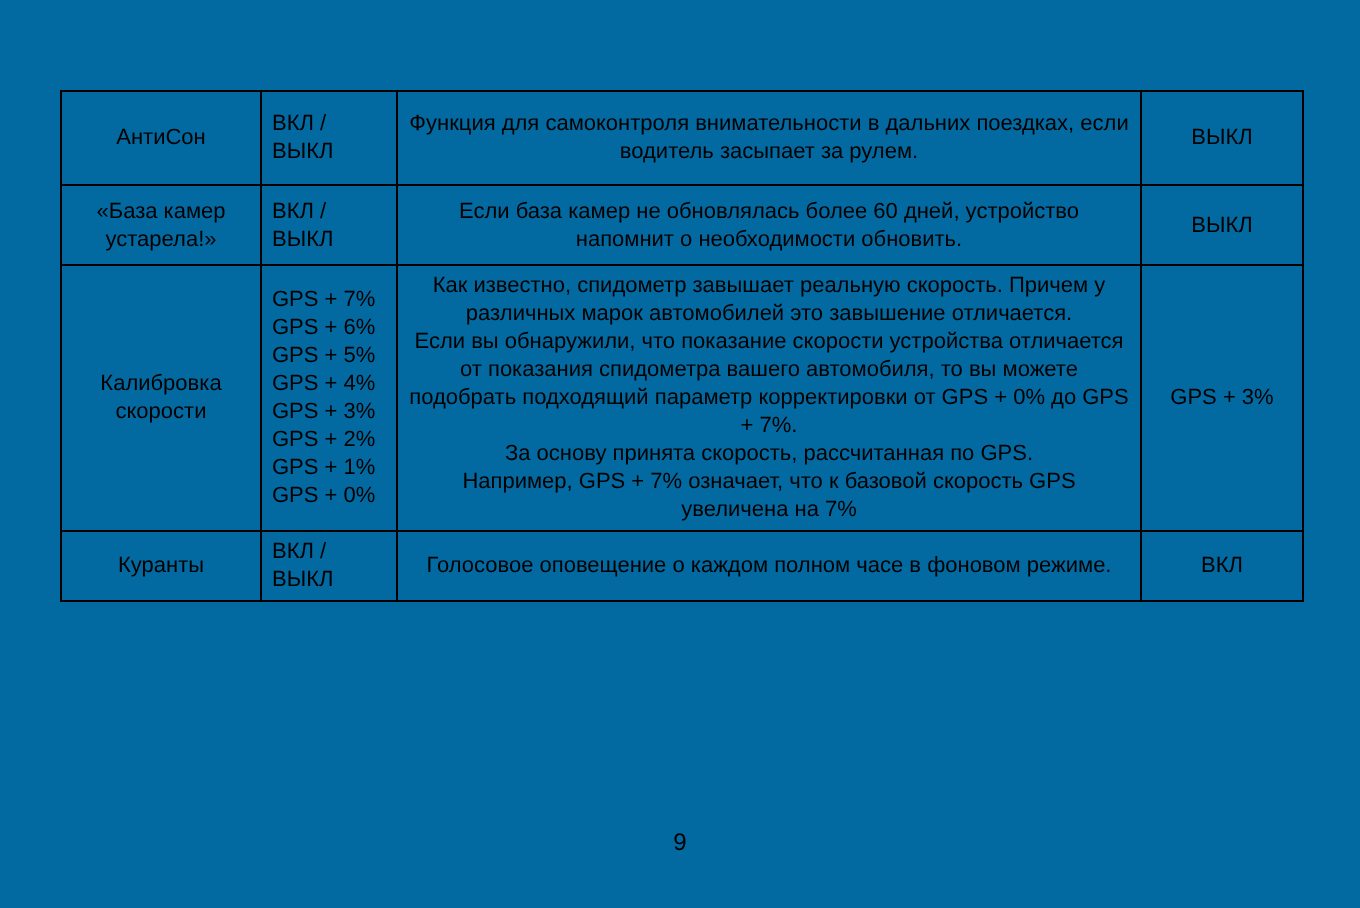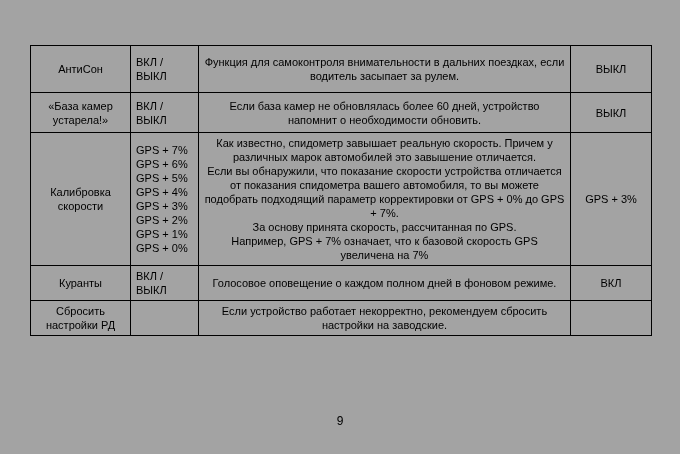--- a/index.html
+++ b/index.html
@@ -11,21 +11,21 @@
     width: 680px;
     height: 454px;
     position: relative;
     font-family: "Liberation Sans", "DejaVu Sans", sans-serif;
     color: #000000;
     overflow: hidden;
   }
   .page {
     position: absolute;
     inset: 0;
-    background: #a3a3a3;
+    background: #0369a1;
   }
   table.settings {
     position: absolute;
     left: 30px;
     top: 45px;
     width: 621px;
     border-collapse: collapse;
     table-layout: fixed;
     font-size: 11px;
     line-height: 14px;
@@ -98,28 +98,21 @@
         <td class="c-desc">Как известно, спидометр завышает реальную скорость. Причем у различных марок автомобилей это завышение отличается.
 Если вы обнаружили, что показание скорости устройства отличается от показания спидометра вашего автомобиля, то вы можете подобрать подходящий параметр корректировки от GPS + 0% до GPS + 7%.
 За основу принята скорость, рассчитанная по GPS.
 Например, GPS + 7% означает, что к базовой скорость GPS увеличена на 7%</td>
         <td class="c-def">GPS + 3%</td>
       </tr>
       <tr class="r3">
         <td class="c-name">Куранты</td>
         <td class="c-opts">ВКЛ /
 ВЫКЛ</td>
-        <td class="c-desc">Голосовое оповещение о каждом полном дней в фоновом режиме.</td>
+        <td class="c-desc">Голосовое оповещение о каждом полном часе в фоновом режиме.</td>
         <td class="c-def">ВКЛ</td>
-      </tr>
-      <tr class="r4">
-        <td class="c-name">Сбросить
-настройки РД</td>
-        <td class="c-opts"></td>
-        <td class="c-desc">Если устройство работает некорректно, рекомендуем сбросить настройки на заводские.</td>
-        <td class="c-def"></td>
       </tr>
     </tbody>
   </table>
 
   <div class="page-number">9</div>
 
 </div>
 
 </body></html>

